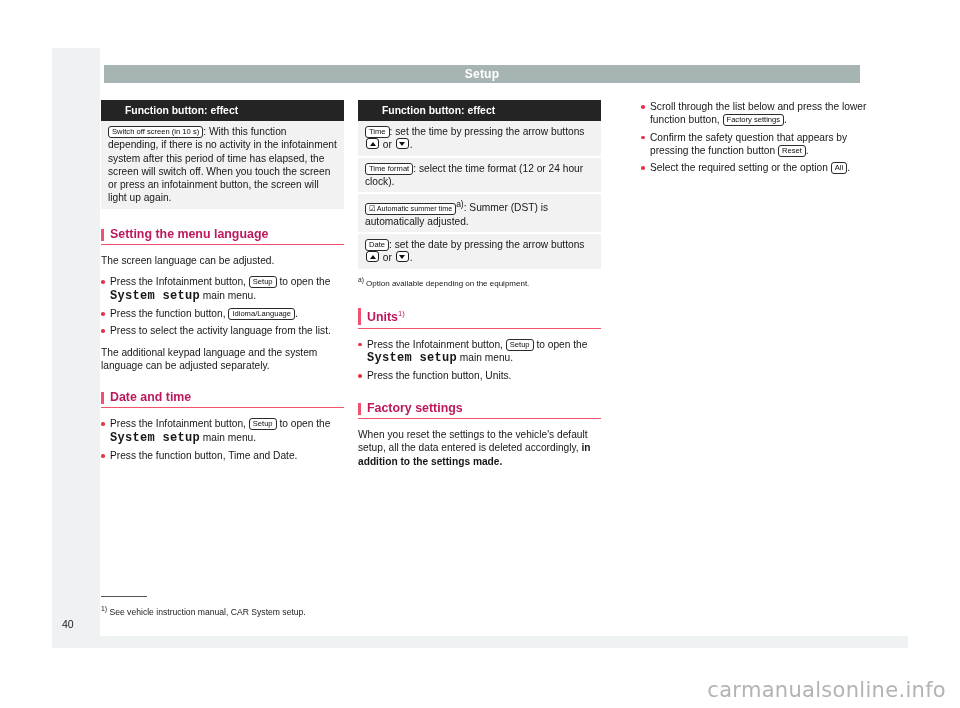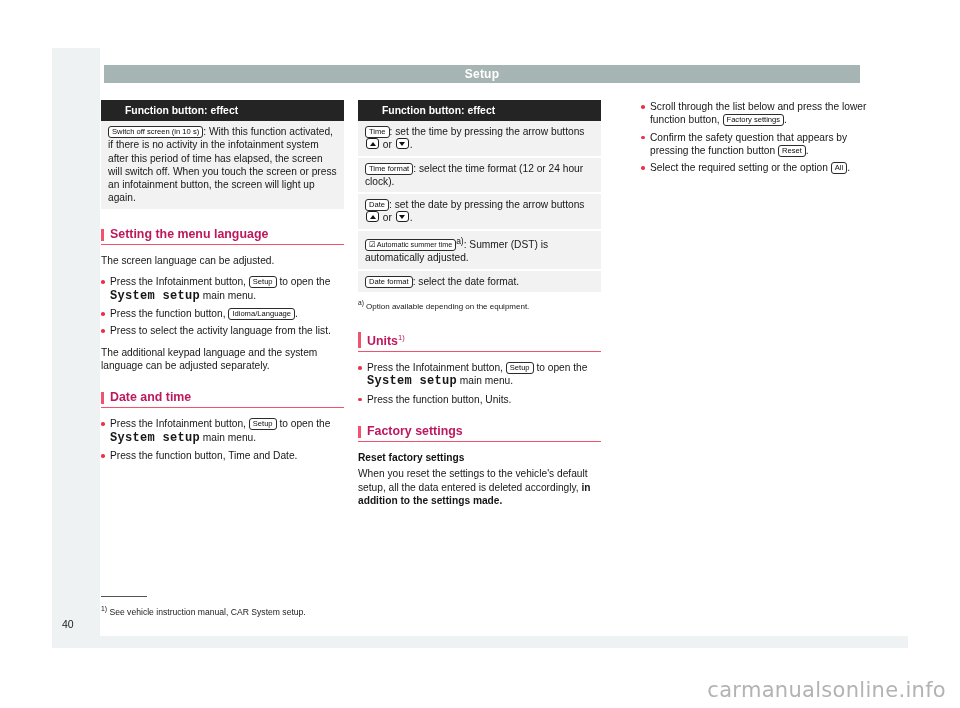--- a/index.html
+++ b/index.html
@@ -226,21 +226,21 @@
 
 <div id="chapter-header">
   <span>Setup</span>
 </div>
 
 <div class="col" id="col-1">
 
   <div class="tbl">
     <div class="tbl-head">Function button: effect</div>
     <div class="tbl-row">
-      <span class="chip">Switch off screen (in 10 s)</span><span>: With this function activated, if there is no activity in the infotainment system after this period of time has elapsed, the screen will switch off. When you touch the screen or press an infotainment button, the screen will light up again.</span>
+      <span class="chip">Switch off screen (in 10 s)</span><span>: With this function depending, if there is no activity in the infotainment system after this period of time has elapsed, the screen will switch off. When you touch the screen or press an infotainment button, the screen will light up again.</span>
     </div>
   </div>
 
   <div class="head2">
     <span>Setting the menu language</span>
   </div>
 
   <p class="para">The screen language can be adjusted.</p>
 
   <ul class="blist">
@@ -279,30 +279,27 @@
 
     <div class="tbl-row">
       <span class="chip">Time</span><span>: set the time by pressing the arrow buttons </span><span class="akey up"></span><span> or </span><span class="akey down"></span><span>.</span>
     </div>
 
     <div class="tbl-row">
       <span class="chip">Time format</span><span>: select the time format (12 or 24 hour clock).</span>
     </div>
 
     <div class="tbl-row">
+      <span class="chip tight"><span class="cbx">☑</span><span>Automatic summer time</span></span><sup>a)</sup><span>: Summer (DST) is automatically adjusted.</span>
+    </div>
+
+    <div class="tbl-row">
       <span class="chip">Date</span><span>: set the date by pressing the arrow buttons </span><span class="akey up"></span><span> or </span><span class="akey down"></span><span>.</span>
     </div>
 
-    <div class="tbl-row">
-      <span class="chip tight"><span class="cbx">☑</span><span>Automatic summer time</span></span><sup>a)</sup><span>: Summer (DST) is automatically adjusted.</span>
-    </div>
-
-    <div class="tbl-row">
-      <span class="chip">Date format</span><span>: select the date format.</span>
-    </div>
   </div>
 
   <p class="fnote">
     <sup>a)</sup>
     <span>Option available depending on the equipment.</span>
   </p>
 
   <div class="head2">
     <span>Units</span><sup>1)</sup>
   </div>
@@ -313,21 +310,20 @@
     </li>
     <li>
       <span>Press the function button, Units.</span>
     </li>
   </ul>
 
   <div class="head2">
     <span>Factory settings</span>
   </div>
 
-  <div class="head3">Reset factory settings</div>
 
   <p class="para">
     <span>When you reset the settings to the vehicle's default setup, all the data entered is deleted accordingly, </span><b class="s">in addition to the settings made</b><b class="s">.</b>
   </p>
 </div>
 
 <div class="col" id="col-3">
   <ul class="blist">
     <li>
       <span>Scroll through the list below and press the lower function button, </span><span class="chip">Factory settings</span><span>.</span>

